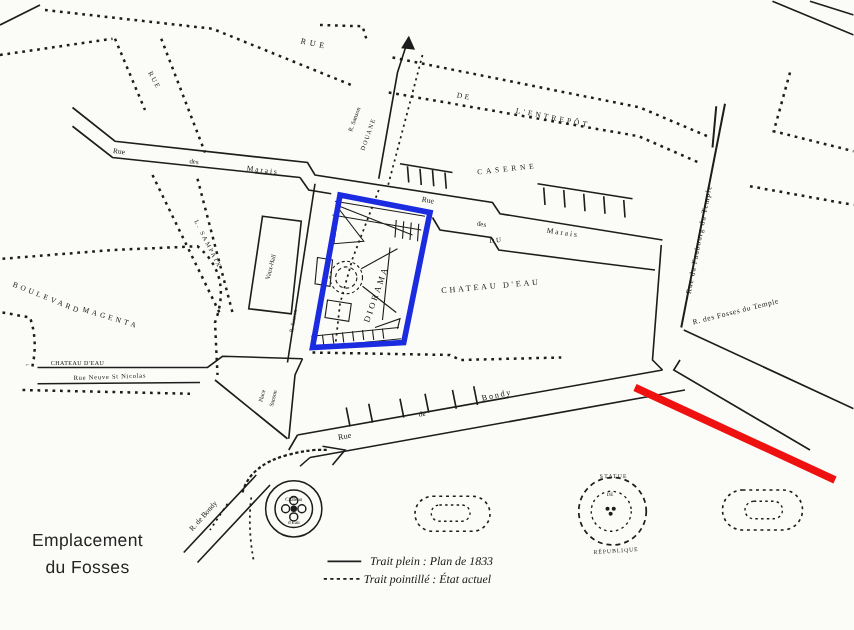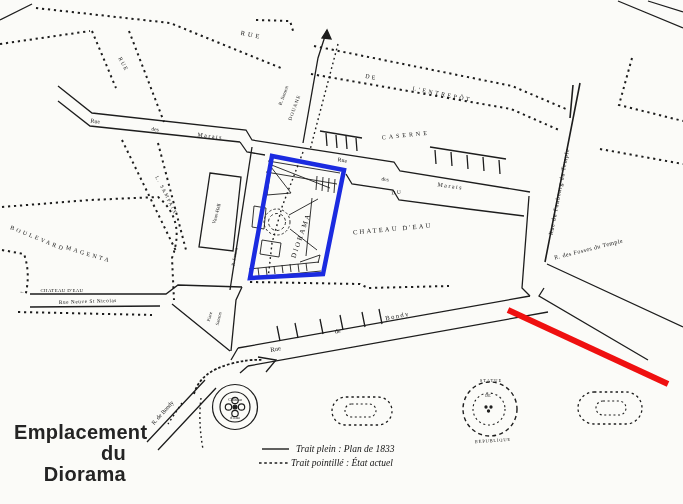--- a/index.html
+++ b/index.html
@@ -1,23 +1,23 @@
 <!DOCTYPE html>
 <html><head>
 <meta charset="utf-8">
 <style>
   html,body{margin:0;padding:0;background:#ffffff;}
   #stage{position:relative;width:683px;height:504px;background:#fbfbf8;overflow:hidden;
          font-family:"Liberation Serif", serif;}
   svg{position:absolute;left:0;top:0;}
   .ink{stroke:#1d1d1d;fill:none;}
   .mt{font-family:"Liberation Serif", serif;fill:#161616;}
-  #caption{position:absolute;left:14px;top:422px;width:112px;text-align:right;
-           font-family:"Liberation Sans", sans-serif;font-weight:bold;
-           font-size:20px;line-height:21px;color:#242424;letter-spacing:.3px;}
+  #caption{position:absolute;left:14px;top:422px;width:112px;text-align:center;
+           font-family:"Liberation Sans", sans-serif;font-weight:normal;
+           font-size:14px;line-height:21px;color:#242424;letter-spacing:.3px;}
   .legend-text{font-family:"Liberation Serif", serif;font-style:italic;fill:#141414;}
 </style>
 </head>
 <body>
 
 <div id="stage">
 <svg width="683" height="504" viewBox="0 0 683 504">
 
   <g class="ink" stroke-width="1.3">
     <path d="M0 20 L32 4"></path>
@@ -155,15 +155,15 @@
   <g>
     <path class="ink" d="M262 449 L289 449" stroke-width="1.4"></path>
     <text class="legend-text" font-size="9.5" x="296" y="452">Trait plein : Plan de 1833</text>
     <path class="ink" d="M259 463 L288 463" stroke-width="1.4" stroke-dasharray="2.6 2.6"></path>
     <text class="legend-text" font-size="9.5" x="291" y="466">Trait pointillé : État actuel</text>
   </g>
 </svg>
 
 <div id="caption">
   <div>Emplacement</div>
-  <div>du Diorama</div>
+  <div>du Fosses</div>
 </div>
 </div>
 
 </body></html>

